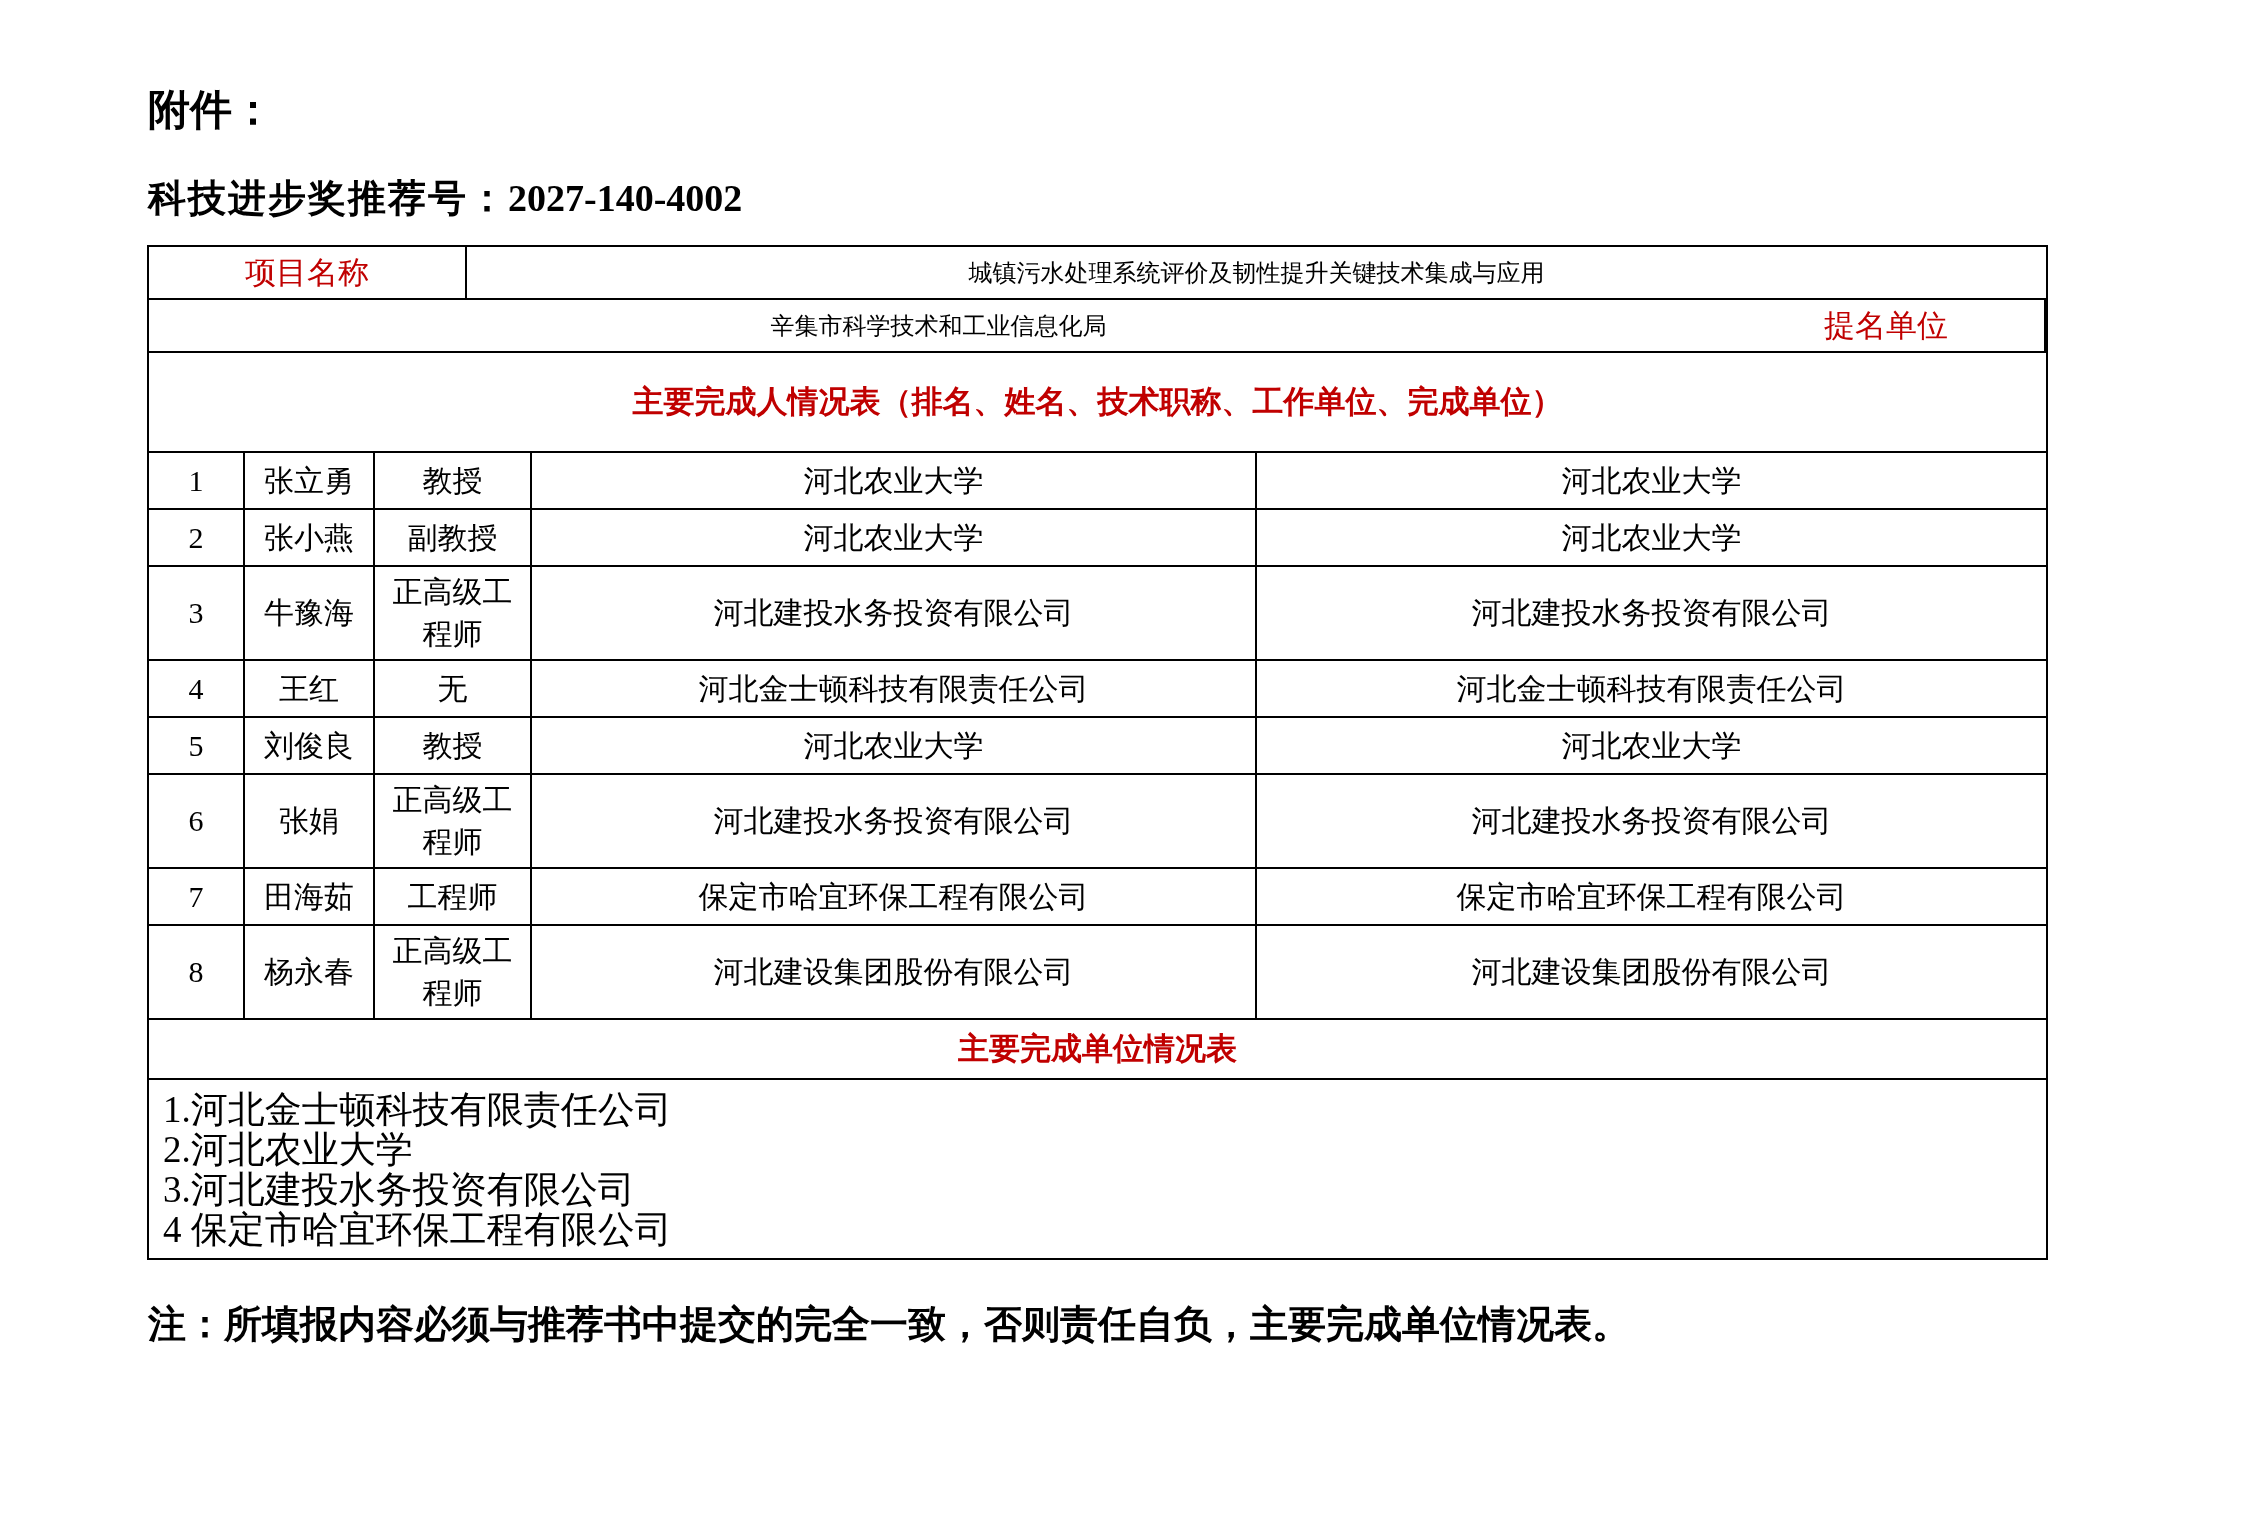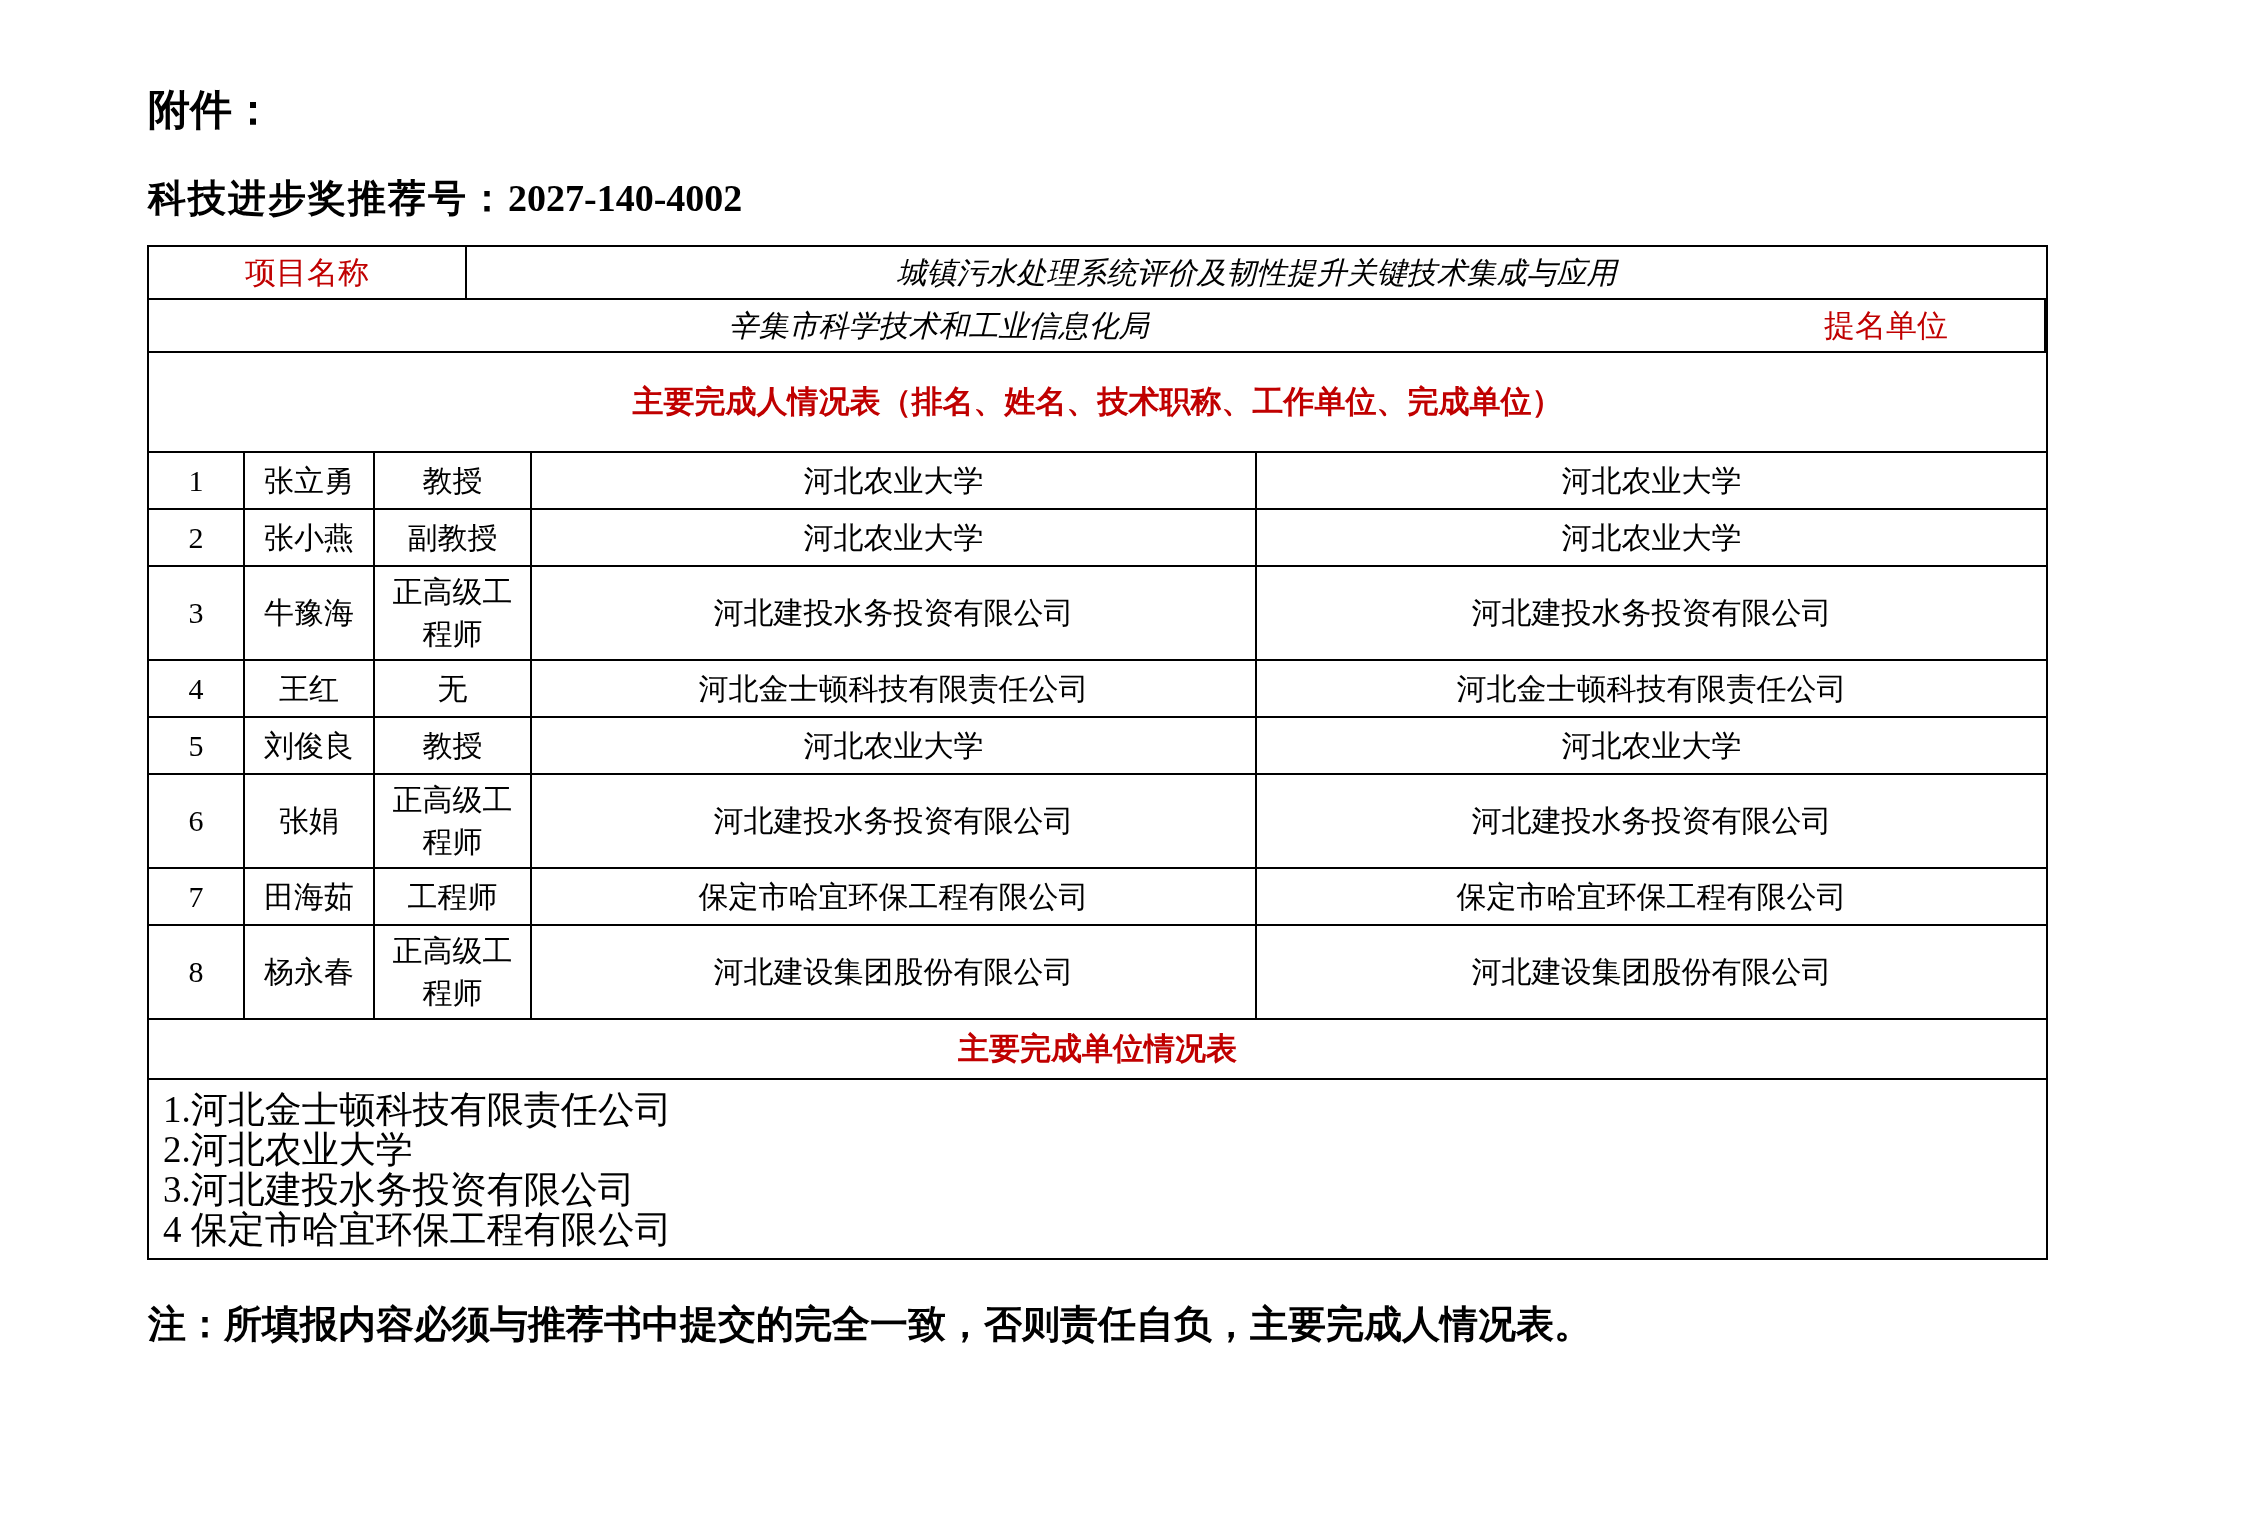--- a/index.html
+++ b/index.html
@@ -50,21 +50,21 @@
   .b-r { border-right: 2px solid #000; }
 
   
   .row-info { height: 53px; }
   .row-info .info-label {
     width: 318px;
     color: #c00000;
     font-weight: normal;
     font-size: 31px;
   }
-  .row-info .info-value { flex: 1; font-size: 30px; font-style: italic; }
+  .row-info .info-value { flex: 1; font-size: 24px; }
 
   
   .row-sec-title { height: 100px; }
   .row-sec-title .sec-title {
     flex: 1;
     color: #c00000;
     font-weight: bold;
     font-size: 31px;
   }
   .row-unit-title { height: 60px; }
@@ -196,15 +196,15 @@
       <div class="units-list">
         <span class="unit-line">1.河北金士顿科技有限责任公司</span>
         <span class="unit-line">2.河北农业大学</span>
         <span class="unit-line">3.河北建投水务投资有限公司</span>
         <span class="unit-line">4 保定市哈宜环保工程有限公司</span>
       </div>
     </div>
 
   </div>
 
-  <div class="note">注：所填报内容必须与推荐书中提交的完全一致，否则责任自负，主要完成人情况表。</div>
+  <div class="note">注：所填报内容必须与推荐书中提交的完全一致，否则责任自负，主要完成单位情况表。</div>
 
 </div>
 
 </body></html>

